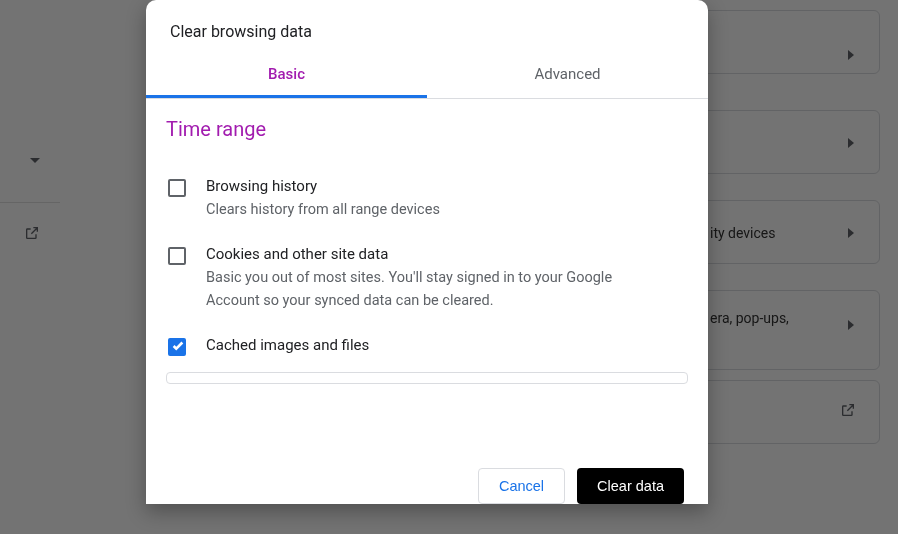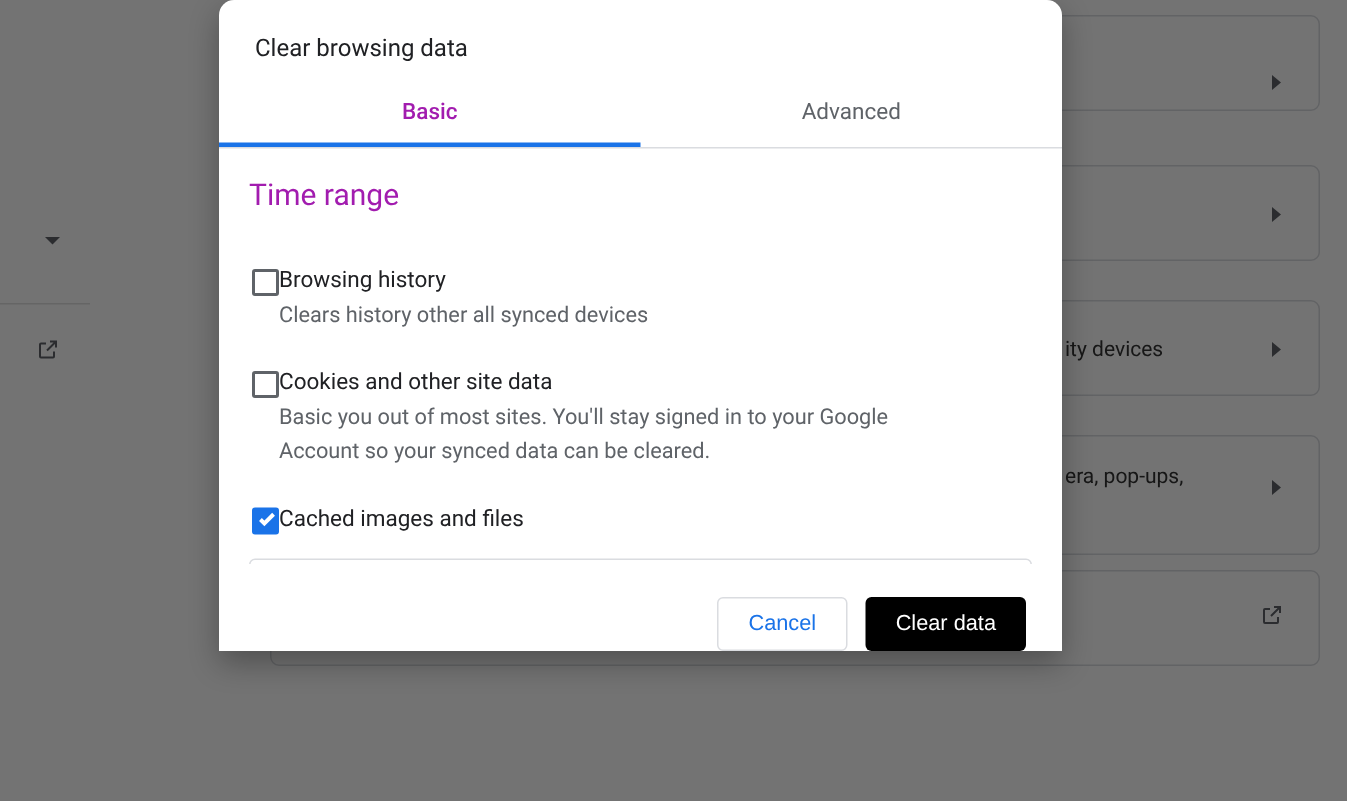--- a/index.html
+++ b/index.html
@@ -40,21 +40,21 @@
     border-left: 5px solid transparent;
     border-right: 5px solid transparent;
     border-top: 5px solid #5f6368;
   }
   .bg-divider {
     position: absolute; left: 0; top: 202px; width: 60px; height: 1px; background: #e0e0e0;
   }
   .dialog {
     position: absolute;
     left: 146px; top: 0;
-    width: 562px; height: 434px;
+    width: 562px; height: 504px;
     background: #fff;
     border-radius: 10px 10px 0 0;
     box-shadow: 0 8px 20px rgba(0,0,0,0.3);
     display: flex; flex-direction: column;
   }
   .dialog-title {
     font-size: 16px; color: #202124;
     padding: 22px 24px 14px 24px;
   }
   .tabs {
@@ -88,21 +88,21 @@
     padding: 0 14px; font-size: 14px; color: #202124;
     cursor: pointer;
   }
   .select-caret {
     width: 0; height: 0;
     border-left: 5px solid transparent;
     border-right: 5px solid transparent;
     border-top: 5px solid #5f6368;
   }
   .option-row {
-    display: flex; align-items: flex-start; 
+    display: flex; align-items: flex-start; gap: 20px;
     padding: 12px 6px 12px 2px;
   }
   .checkbox {
     width: 18px; height: 18px; margin-top: 2px;
     border: 2px solid #5f6368; border-radius: 2px;
     flex-shrink: 0; position: relative; cursor: pointer; background: #fff;
   }
   .checkbox.checked {
     background: #1a73e8; border-color: #1a73e8;
   }
@@ -176,21 +176,21 @@
     <div class="time-row">
       <span class="time-label">Time range</span>
     </div>
 
     <div class="option-row">
       <div class="checkbox">
         
       </div>
       <div class="option-text">
         <span class="opt-title">Browsing history</span>
-        <span class="opt-desc">Clears history other all synced devices</span>
+        <span class="opt-desc">Clears history from all range devices</span>
       </div>
     </div>
 
     <div class="option-row">
       <div class="checkbox">
         
       </div>
       <div class="option-text">
         <span class="opt-title">Cookies and other site data</span>
         <span class="opt-desc">Basic you out of most sites. You'll stay signed in to your Google Account so your synced data can be cleared.</span>

